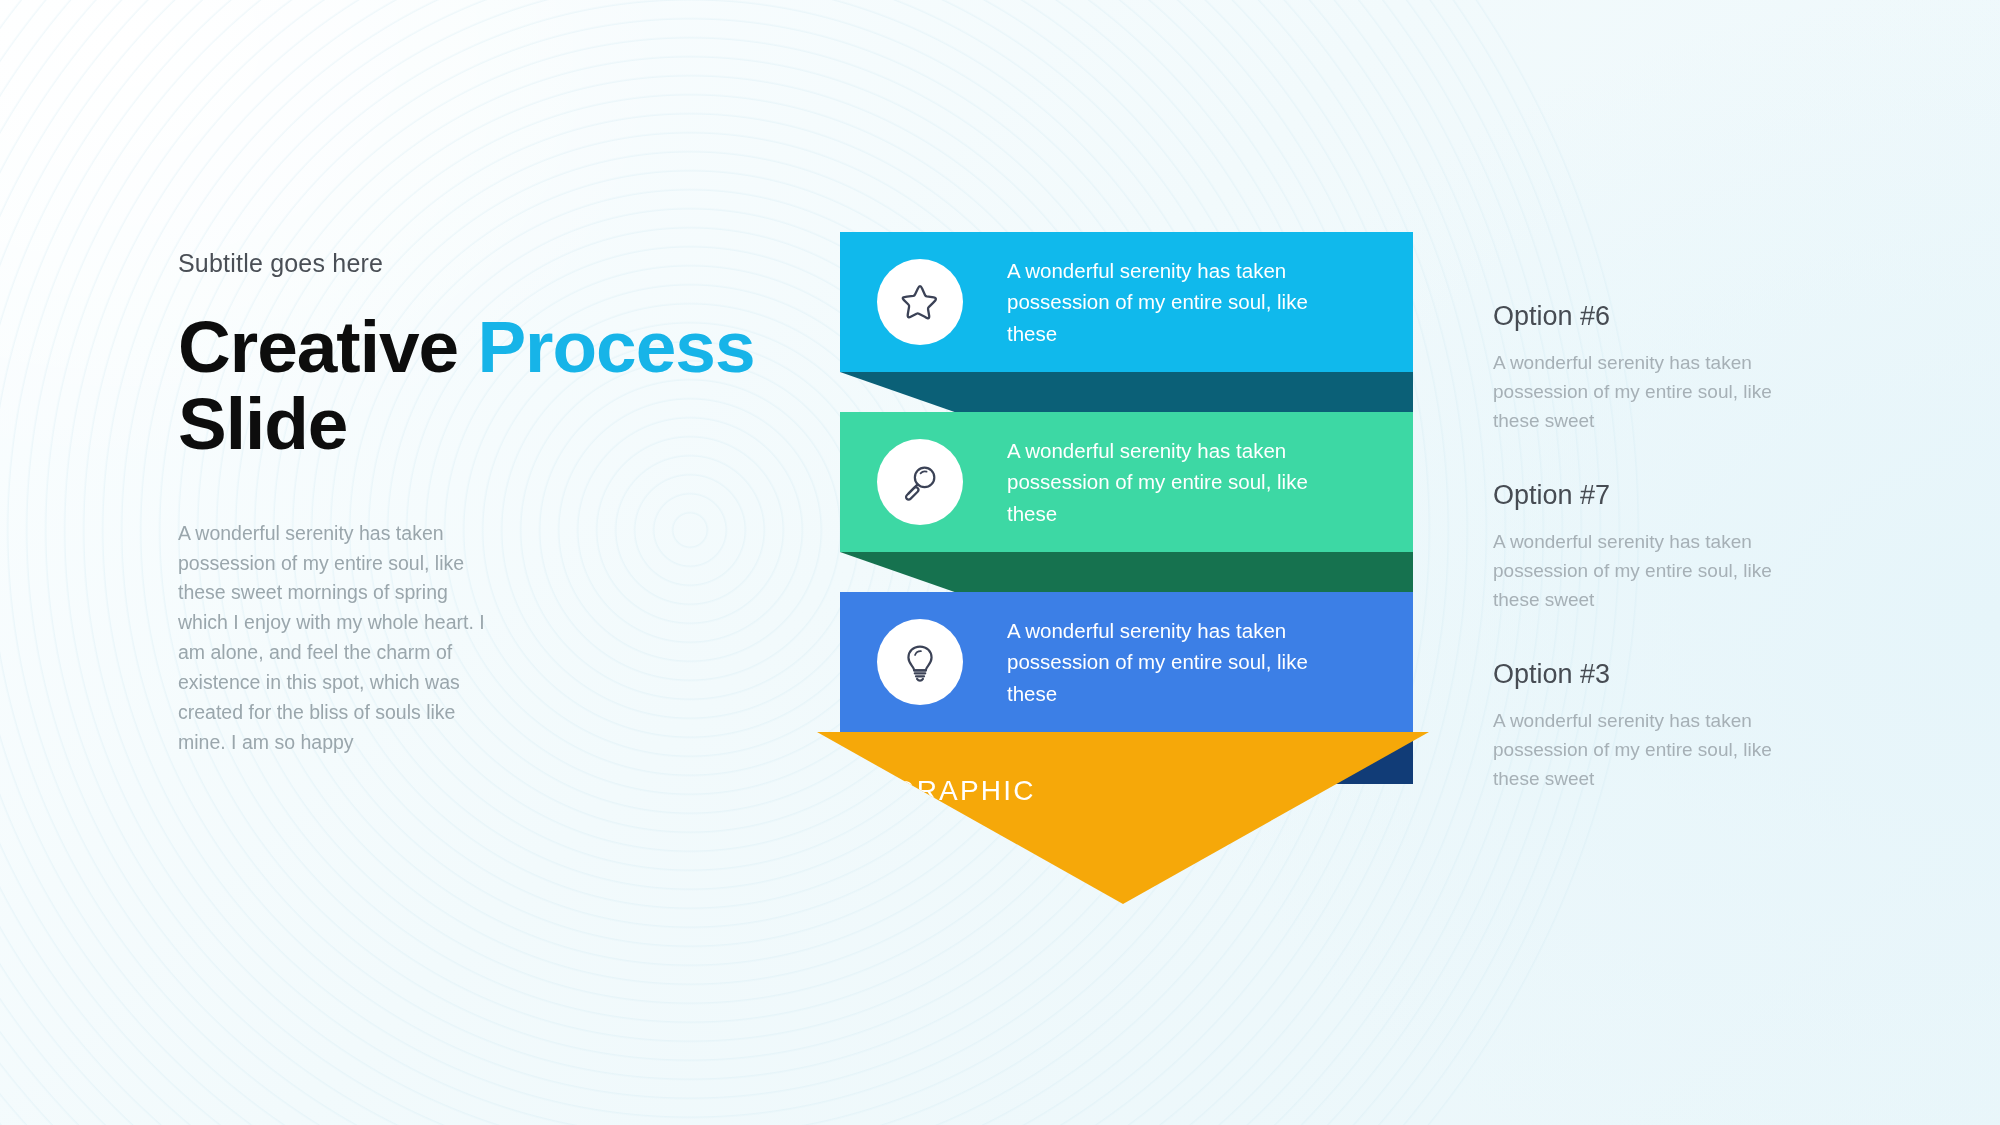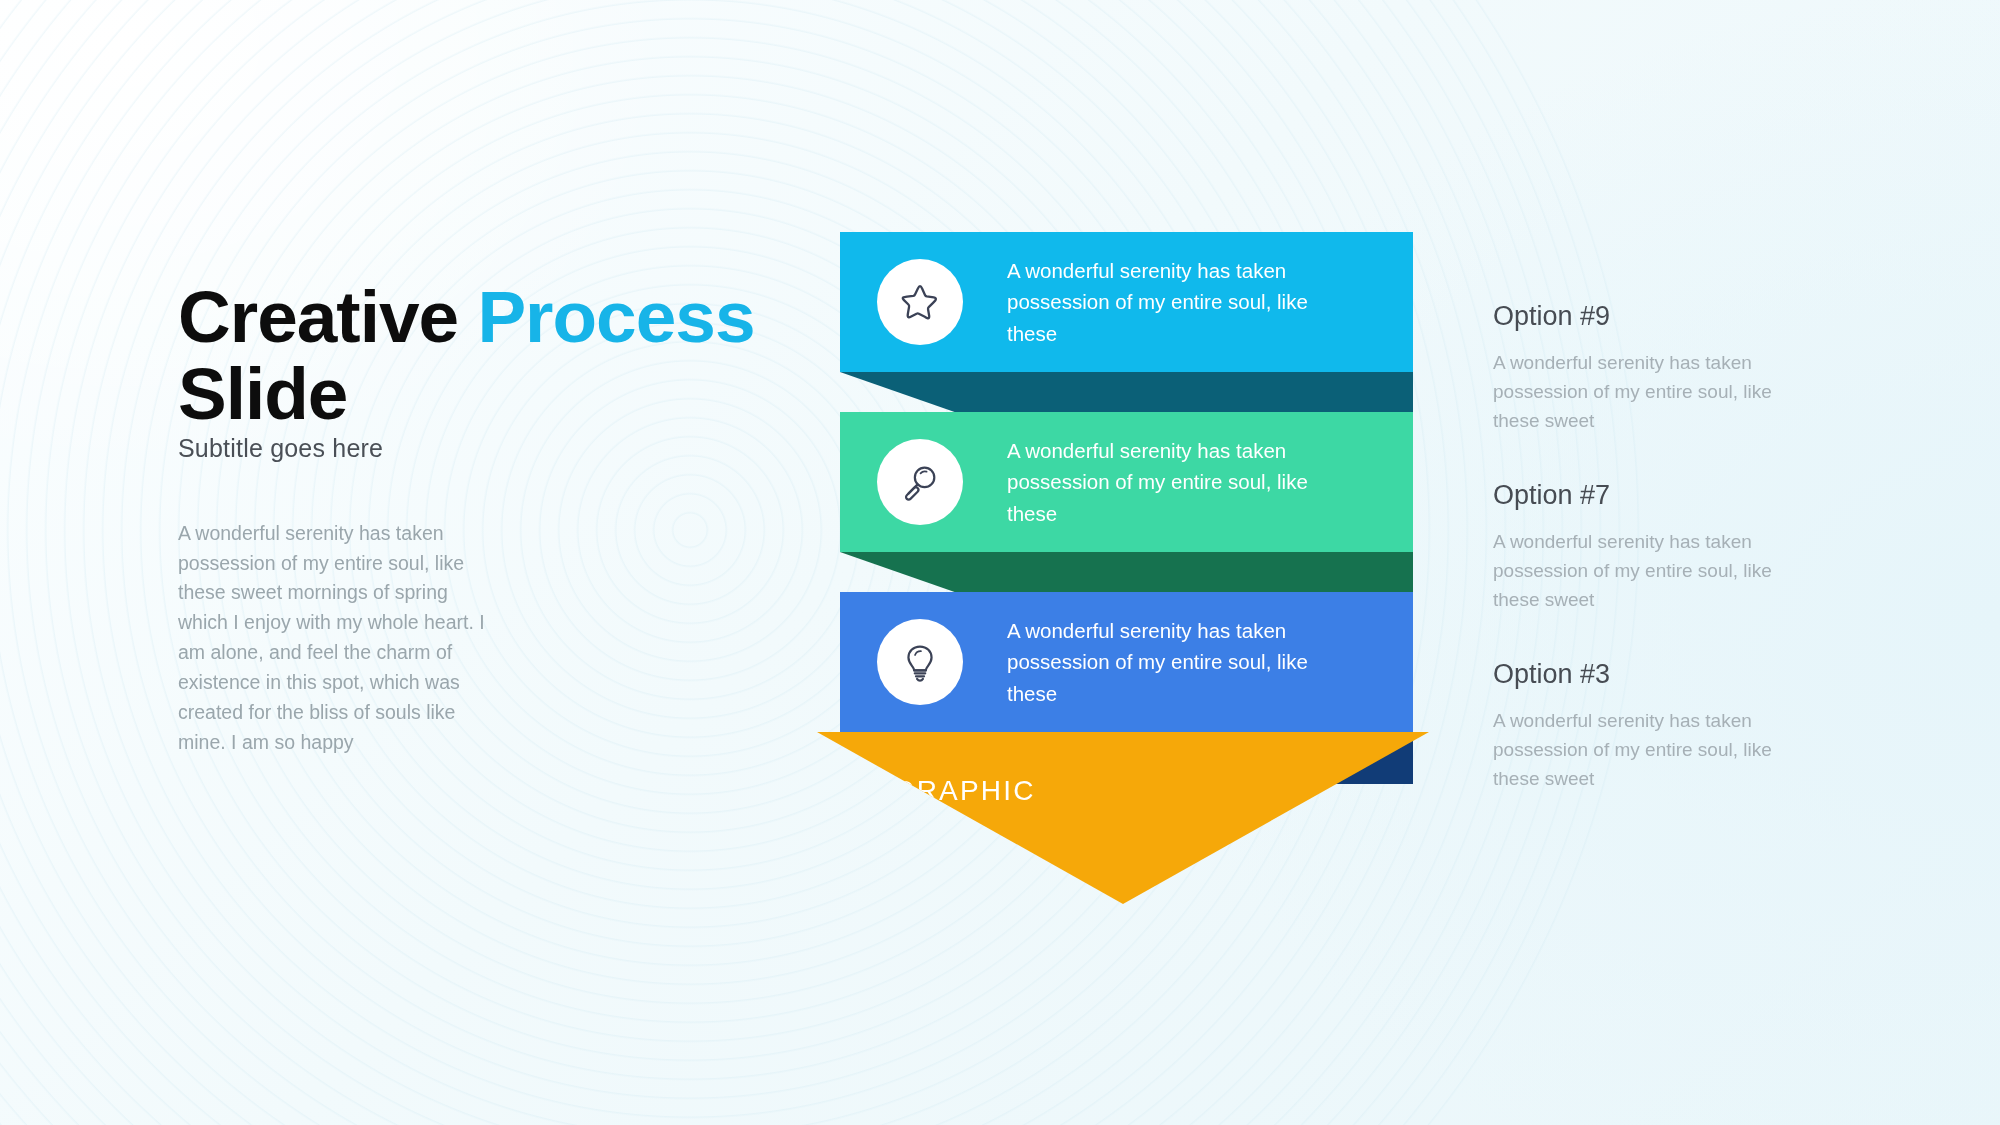--- a/index.html
+++ b/index.html
@@ -179,26 +179,26 @@
 </style>
 </head>
 <body>
 
 <div id="slide">
 
   <div id="bg-rings"></div>
 
   <div id="left-col">
 
+    <div id="subtitle">Subtitle goes here</div>
+
     <div id="title">
       <span>Creative </span><span class="accent">Process</span><br>
       <span>Slide</span>
     </div>
-
-    <div id="subtitle">Subtitle goes here</div>
 
     <div id="lead-paragraph">A wonderful serenity has taken possession of my entire soul, like these sweet mornings of spring which I enjoy with my whole heart. I am alone, and feel the charm of existence in this spot, which was created for the bliss of souls like mine. I am so happy</div>
   </div>
 
   <div id="infographic">
 
     <div class="step" id="step-1">
       <div class="band-shadow"></div>
       <div class="band">
         <div class="icon-circle">
@@ -252,21 +252,21 @@
     </div>
 
     <div id="arrow">
       <div id="arrow-label">INFOGRAPHIC</div>
     </div>
   </div>
 
   <div id="right-col">
 
     <div class="option">
-      <div class="option-title">Option #9</div>
+      <div class="option-title">Option #6</div>
       <div class="option-body">A wonderful serenity has taken possession of my entire soul, like these sweet</div>
     </div>
 
     <div class="option">
       <div class="option-title">Option #7</div>
       <div class="option-body">A wonderful serenity has taken possession of my entire soul, like these sweet</div>
     </div>
 
     <div class="option">
       <div class="option-title">Option #3</div>

